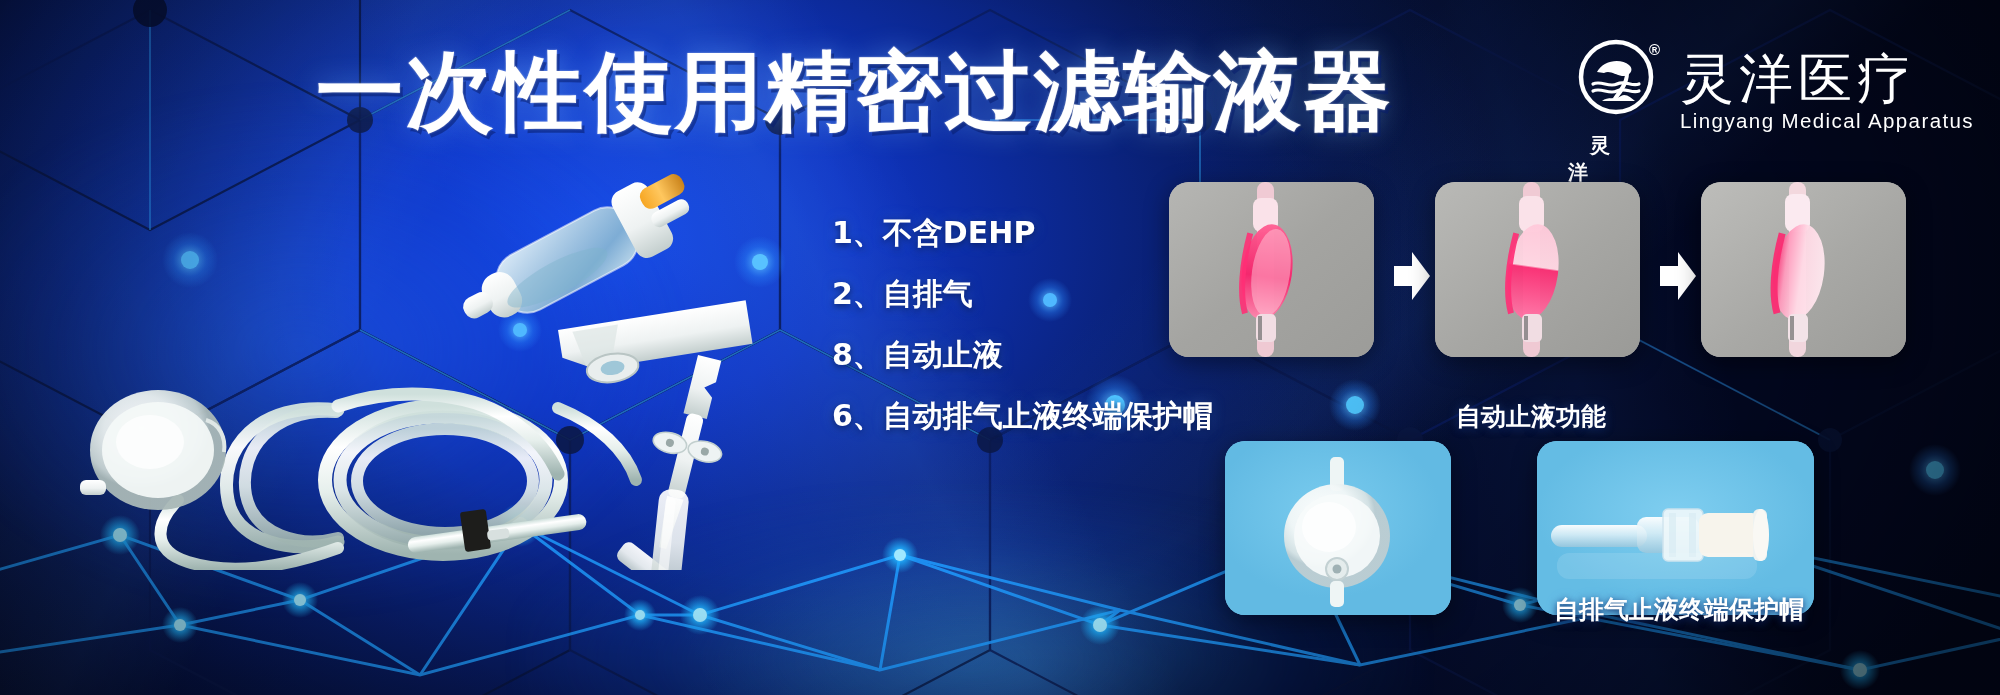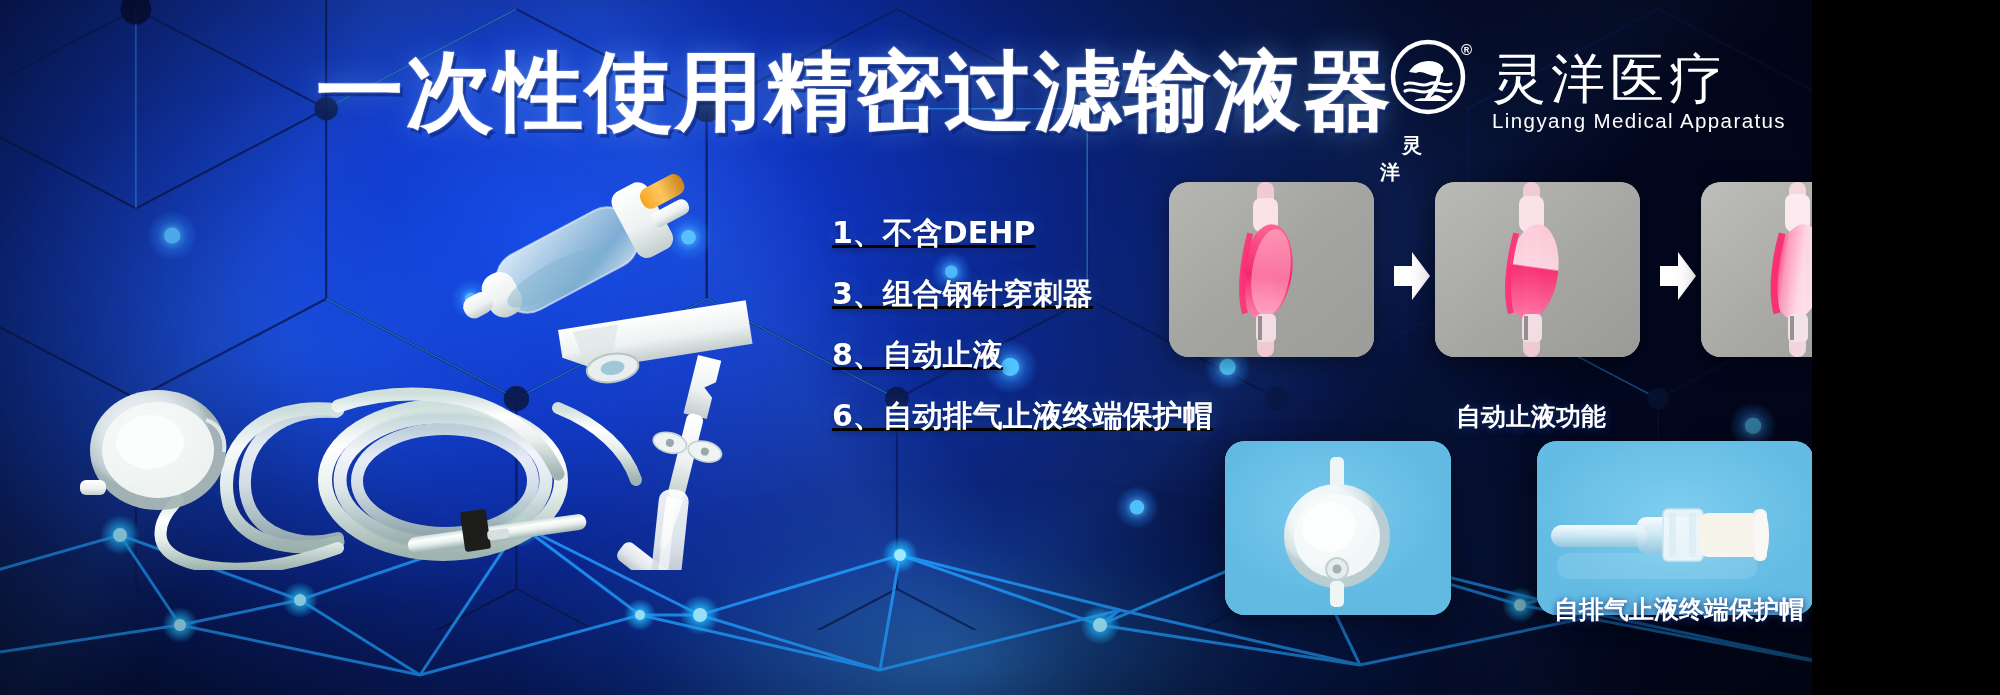--- a/index.html
+++ b/index.html
@@ -1,21 +1,21 @@
 <!DOCTYPE html>
 <html lang="zh"><head>
 <meta charset="utf-8">
 <title>Lingyang Medical Banner</title>
 <style>
   html,body{margin:0;padding:0;background:#000;}
   body{font-family:"Liberation Sans","DejaVu Sans",sans-serif;}
 
   #banner{
     position:relative;
-    width:1812px;height:695px;
+    width:2000px;height:695px;
     overflow:hidden;
     background:#0a1a6e;
   }
 
   
   .bg-base{
     position:absolute;inset:0;
     background:
       radial-gradient(ellipse 900px 620px at 30% 34%, #1347e8 0%, #0f35c4 28%, #0a237f 58%, #061449 82%, #030a2c 100%),
       linear-gradient(100deg,#020824 0%,#05103f 16%,#0a2383 42%,#0d2fa8 62%,#071753 86%,#020a26 100%);
@@ -90,21 +90,21 @@
   }
   .logo-en{
     color:#fff;font-size:20.5px;letter-spacing:1.4px;
     margin-top:2px;text-align:center;
     font-family:"Liberation Sans",sans-serif;
   }
 
   
   .features{
     position:absolute;left:832px;top:218px;
-    display:flex;flex-direction:column;text-decoration:underline;
+    display:flex;flex-direction:column;
   }
   .feature{
     color:#ffffff;font-size:30px;font-weight:bold;
     line-height:1;margin-bottom:31px;white-space:nowrap;
     text-shadow:0 2px 7px rgba(4,20,80,0.85), 0 0 14px rgba(90,160,255,0.35);
     font-family:"DejaVu Sans","Liberation Sans",sans-serif;
   }
   .feature:last-child{margin-bottom:16px;}
 
   
@@ -367,21 +367,21 @@
       <g transform="translate(370,396) rotate(-8)">
         <rect x="0" y="-8" width="180" height="16" rx="8" fill="url(#tube)"></rect>
         <rect x="56" y="-26" width="26" height="40" rx="3" fill="#1d1d1b"></rect>
         <rect x="80" y="-4" width="22" height="10" rx="4" fill="#d8e0df"></rect>
       </g>
     </svg>
   </div>
 
   <div class="features">
     <div class="feature">1、不含DEHP</div>
-    <div class="feature">3、组合钢针穿刺器</div>
+    <div class="feature">2、自排气</div>
     <div class="feature">8、自动止液</div>
     <div class="feature">6、自动排气止液终端保护帽</div>
   </div>
 
   <div class="panel gray" style="left:1169px;top:182px;width:205px;height:175px;">
     <svg viewBox="0 0 205 175" width="205" height="175">
       <defs>
         <linearGradient id="grayBg1" x1="0" y1="0" x2="1" y2="1">
           <stop offset="0%" stop-color="#b6b6b3"></stop>
             <stop offset="50%" stop-color="#a4a4a1"></stop>

